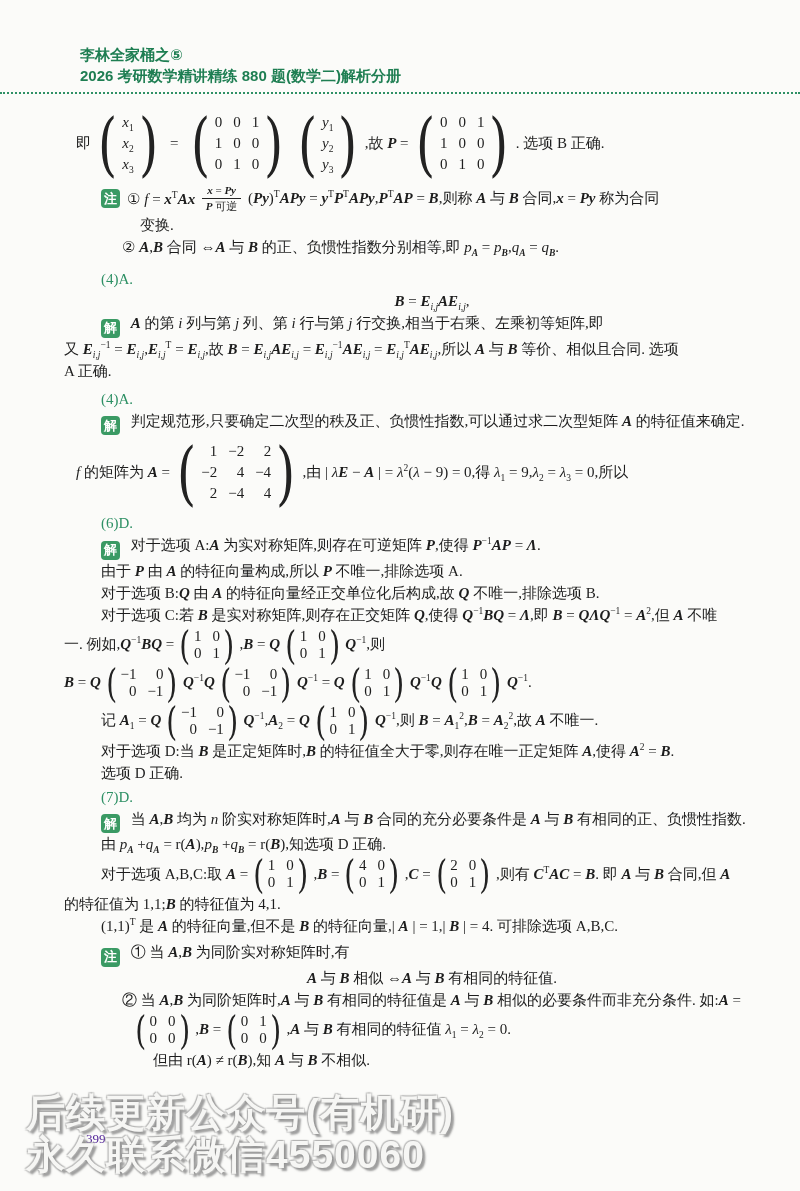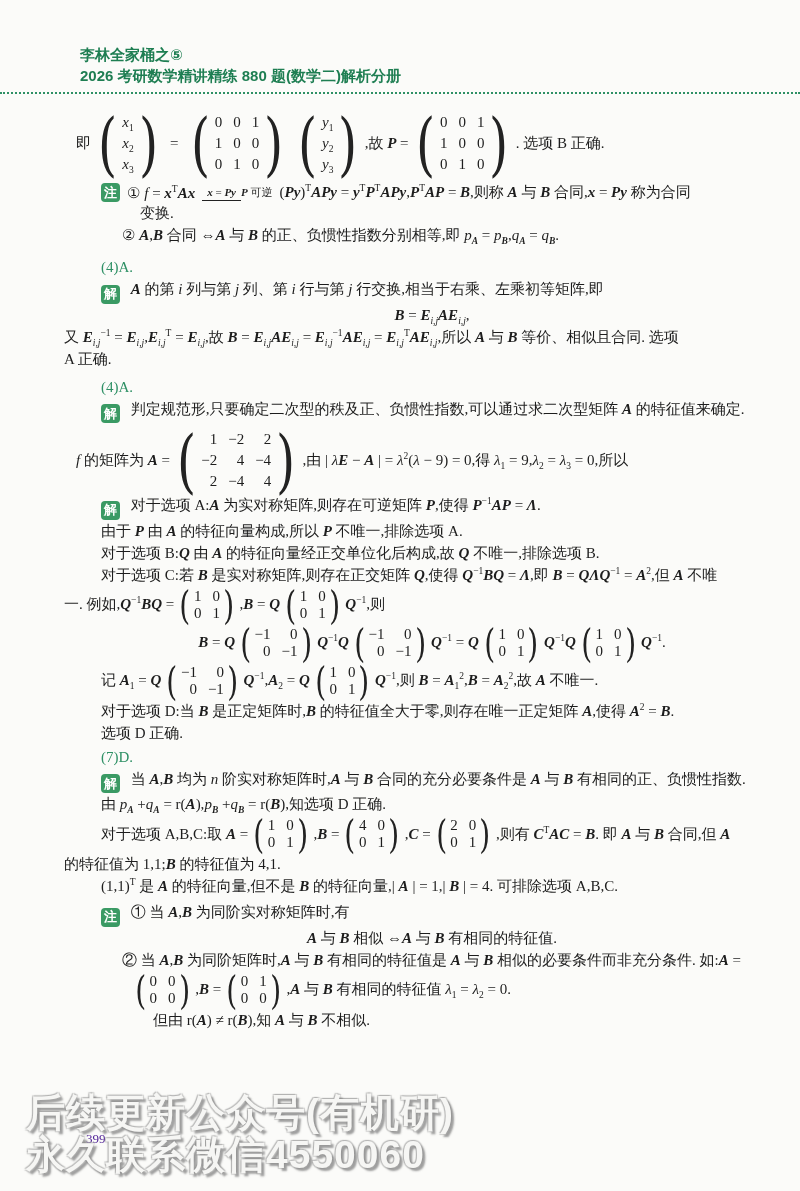--- a/index.html
+++ b/index.html
@@ -19,40 +19,40 @@
   main{padding:0 0 0 64px;font-size:15px;}
   .line{line-height:22px;white-space:nowrap;font-size:15px;}
   .mline{display:flex;align-items:center;white-space:nowrap;font-size:15px;}
   .indent{padding-left:37px;}
   .indent-sub{padding-left:58px;}
   .indent-deep{padding-left:76px;}
   .indent-deep2{padding-left:66px;}
   .indent-last{padding-left:89px;}
   .indent-sm{padding-left:12px;}
   .center{text-align:center;}
-  .jcenter{justify-content:center;}
+  .jcenter{justify-content:flex-start;}
   .qhead{color:var(--accent_green,#2e9065);}
   em{font-style:italic;font-weight:700;font-family:"Liberation Serif","DejaVu Serif",serif;}
   i{font-family:"Liberation Serif","DejaVu Serif",serif;}
   sup,sub{font-size:9.5px;line-height:0;}
   .badge{
     display:inline-flex;width:19px;height:19px;flex:none;
     background:var(--badge_green,#3a9a64);color:#fff;border-radius:4px;
     align-items:center;justify-content:center;
     font-size:13px;font-weight:700;vertical-align:-4px;margin-right:7px;
     font-family:"Liberation Sans","DejaVu Sans",sans-serif;
   }
   .matrix{display:inline-flex;align-items:center;margin:0 3px;}
   .mgrid{display:inline-grid;column-gap:11px;align-content:center;padding:2px 1px;}
   .mcell{text-align:center;justify-self:end;font-size:15px;}
   .m3 .mcell{line-height:21px;}
   .m2 .mcell{line-height:17px;}
   .paren{display:inline-block;line-height:0.8;overflow:visible;transform:scaleX(.7);
          font-family:"DejaVu Serif",serif;font-weight:400;color:#222;}
-  .subst{display:inline-flex;flex-direction:row;align-items:center;
+  .subst{display:inline-flex;flex-direction:column;align-items:center;
          font-size:11px;line-height:15px;margin:0 7px;vertical-align:middle;}
   .subst .top{border-bottom:1.2px solid #222;padding:0 5px 0;}
   .subst .bot{padding-top:0;}
   .eqgap{margin:0 5px;}
   .mt18{margin-top:16px;} .mt6{margin-top:6px;} .mt10{margin-top:10px;}
   .mt4{margin-top:4px;} .mt2{margin-top:2px;}
   .watermark{
     position:absolute;left:26px;z-index:5;
     font-family:"Liberation Sans","DejaVu Sans",sans-serif;
     font-weight:700;font-size:39px;letter-spacing:1px;
@@ -140,25 +140,25 @@
       <span class="subst">
         <span class="top"><em>x</em> = <em>Py</em></span>
         <span class="bot"><em>P</em> 可逆</span>
       </span>
       <span>(<em>Py</em>)<sup>T</sup><em>APy</em> = <em>y</em><sup>T</sup><em>P</em><sup>T</sup><em>APy</em>,<em>P</em><sup>T</sup><em>AP</em> = <em>B</em>,则称 <em>A</em> 与 <em>B</em> 合同,<em>x</em> = <em>Py</em> 称为合同</span>
     </div>
     <div class="line indent-deep">变换.</div>
     <div class="line indent-sub">② <em>A</em>,<em>B</em> 合同 ⇔<em>A</em> 与 <em>B</em> 的正、负惯性指数分别相等,即 <i>p</i><sub><em>A</em></sub> = <i>p</i><sub><em>B</em></sub>,<i>q</i><sub><em>A</em></sub> = <i>q</i><sub><em>B</em></sub>.</div>
 
     <div class="line indent qhead mt10">(4)A.</div>
+    <div class="line center"><em>B</em> = <em>E</em><sub><i>i</i>,<i>j</i></sub><em>AE</em><sub><i>i</i>,<i>j</i></sub>,</div>
     <div class="line indent">
       <span class="badge">解</span>
       <span><em>A</em> 的第 <i>i</i> 列与第 <i>j</i> 列、第 <i>i</i> 行与第 <i>j</i> 行交换,相当于右乘、左乘初等矩阵,即</span>
     </div>
-    <div class="line center"><em>B</em> = <em>E</em><sub><i>i</i>,<i>j</i></sub><em>AE</em><sub><i>i</i>,<i>j</i></sub>,</div>
     <div class="line">又 <em>E</em><sub><i>i</i>,<i>j</i></sub><sup>−1</sup> = <em>E</em><sub><i>i</i>,<i>j</i></sub>,<em>E</em><sub><i>i</i>,<i>j</i></sub><sup>T</sup> = <em>E</em><sub><i>i</i>,<i>j</i></sub>,故 <em>B</em> = <em>E</em><sub><i>i</i>,<i>j</i></sub><em>AE</em><sub><i>i</i>,<i>j</i></sub> = <em>E</em><sub><i>i</i>,<i>j</i></sub><sup>−1</sup><em>AE</em><sub><i>i</i>,<i>j</i></sub> = <em>E</em><sub><i>i</i>,<i>j</i></sub><sup>T</sup><em>AE</em><sub><i>i</i>,<i>j</i></sub>,所以 <em>A</em> 与 <em>B</em> 等价、相似且合同. 选项</div>
     <div class="line">A 正确.</div>
 
     <div class="line indent qhead mt6">(4)A.</div>
     <div class="line indent">
       <span class="badge">解</span>
       <span>判定规范形,只要确定二次型的秩及正、负惯性指数,可以通过求二次型矩阵 <em>A</em> 的特征值来确定.</span>
     </div>
     <div class="mline indent-sm mt4">
       <span><i>f</i> 的矩阵为 <em>A</em> =</span>
@@ -173,20 +173,21 @@
             <span class="mcell">−4</span>
             <span class="mcell">2</span>
             <span class="mcell">−4</span>
             <span class="mcell">4</span>
           </span>
           <span class="paren" style="font-size: 70px;">)</span>
         </span>
       <span>,由 | <i>λ</i><em>E</em> − <em>A</em> | = <i>λ</i><sup>2</sup>(<i>λ</i> − 9) = 0,得 <i>λ</i><sub>1</sub> = 9,<i>λ</i><sub>2</sub> = <i>λ</i><sub>3</sub> = 0,所以</span>
     </div>
 
+    <div class="line indent qhead mt6">(6)D.</div>
     <div class="line indent">
       <span class="badge">解</span>
       <span>对于选项 A:<em>A</em> 为实对称矩阵,则存在可逆矩阵 <em>P</em>,使得 <em>P</em><sup>−1</sup><em>AP</em> = <em>Λ</em>.</span>
     </div>
     <div class="line indent">由于 <em>P</em> 由 <em>A</em> 的特征向量构成,所以 <em>P</em> 不唯一,排除选项 A.</div>
     <div class="line indent">对于选项 B:<em>Q</em> 由 <em>A</em> 的特征向量经正交单位化后构成,故 <em>Q</em> 不唯一,排除选项 B.</div>
     <div class="line indent">对于选项 C:若 <em>B</em> 是实对称矩阵,则存在正交矩阵 <em>Q</em>,使得 <em>Q</em><sup>−1</sup><em>BQ</em> = <em>Λ</em>,即 <em>B</em> = <em>QΛQ</em><sup>−1</sup> = <em>A</em><sup>2</sup>,但 <em>A</em> 不唯</div>
 
     <div class="mline">
       <span>一. 例如,<em>Q</em><sup>−1</sup><em>BQ</em> =</span>

